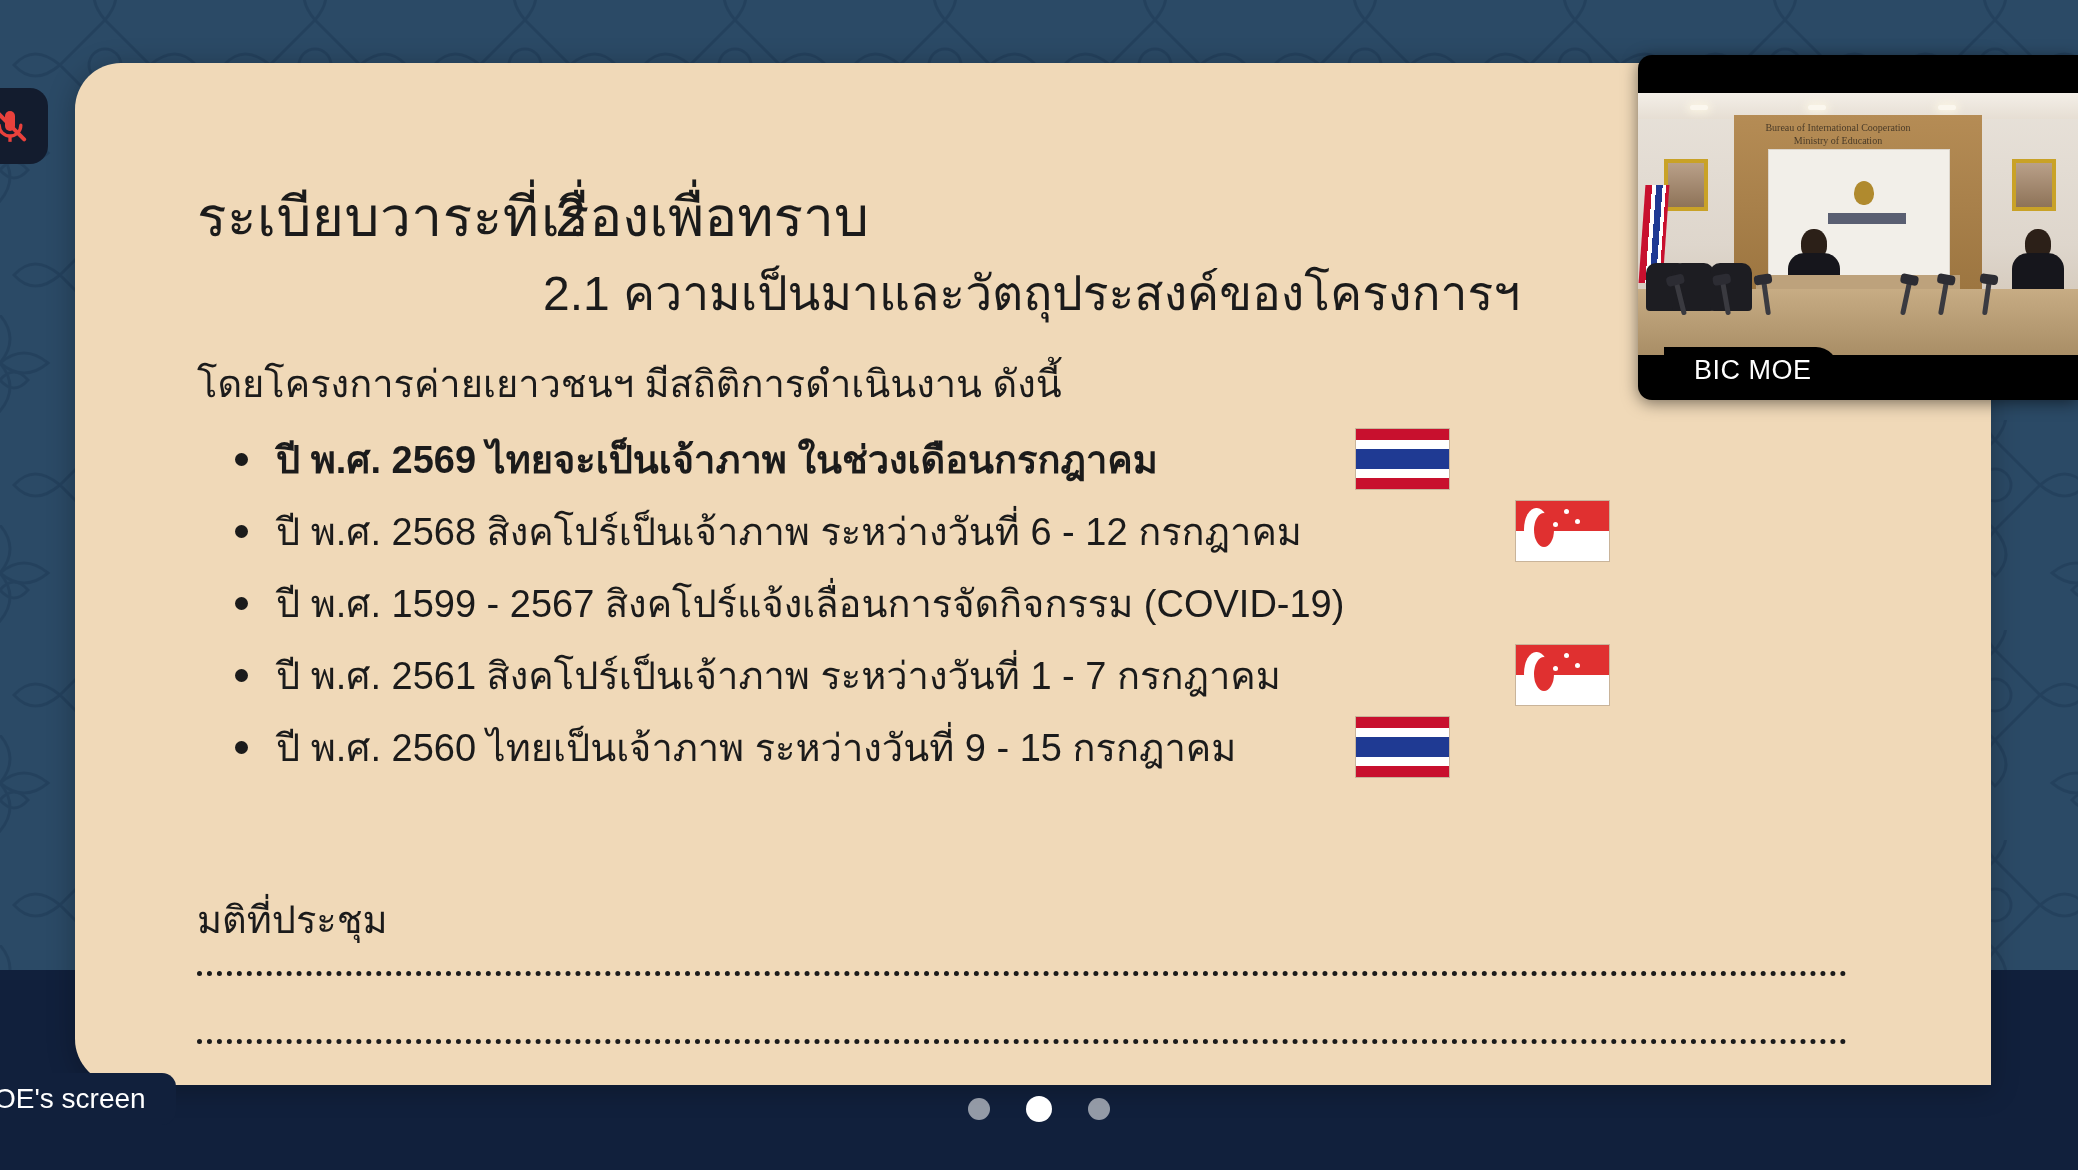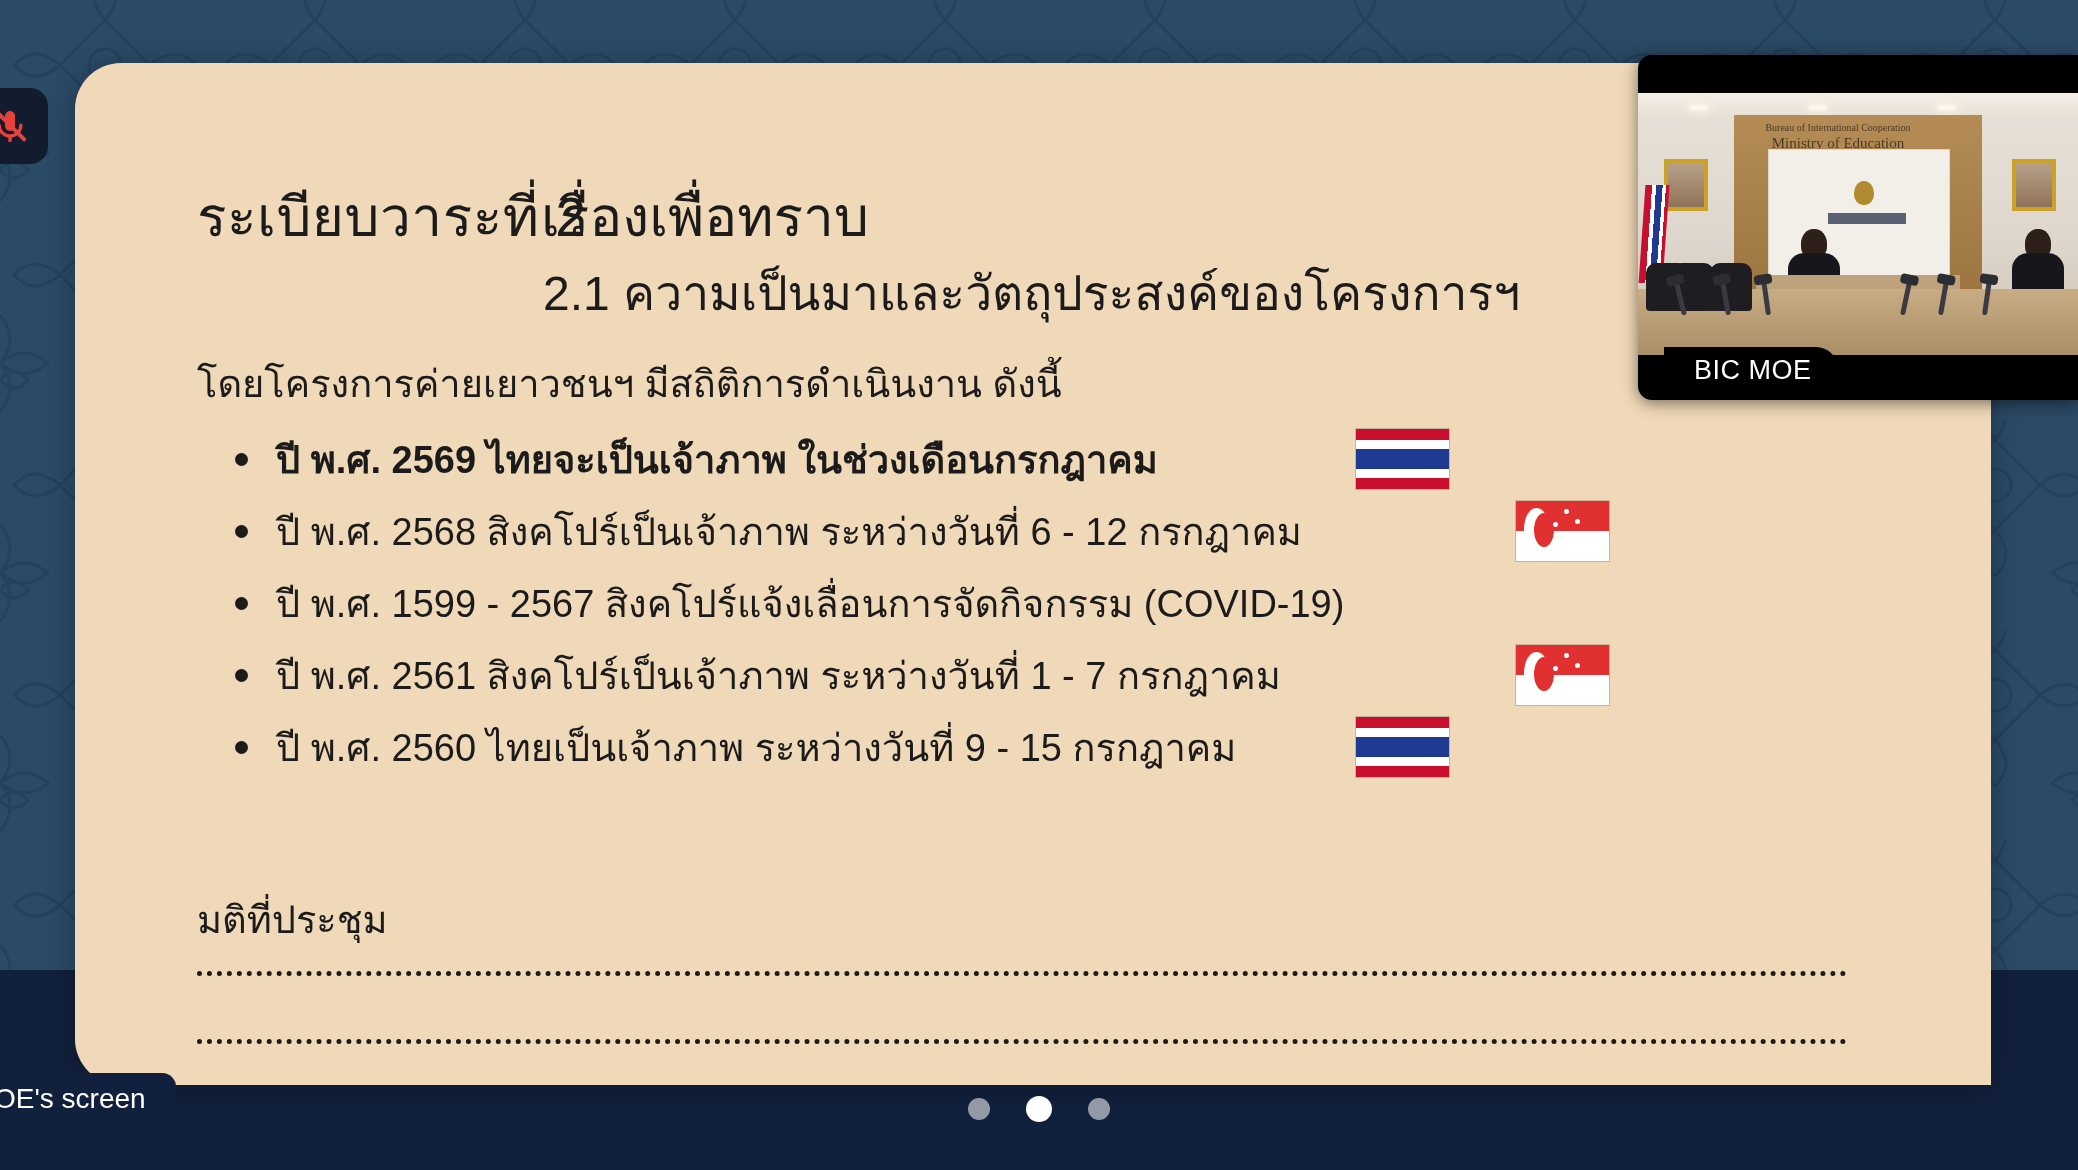--- a/index.html
+++ b/index.html
@@ -205,21 +205,21 @@
   }
   #sign-line1, #sign-line2 {
     position:absolute;
     left:96px; width:208px;
     text-align:center;
     color:#4a3b28;
     font-family:"Liberation Serif","DejaVu Serif",serif;
     white-space:nowrap;
   }
   #sign-line1 { top:29px; font-size:10px; }
-  #sign-line2 { top:42px; font-size:15px; }
+  #sign-line2 { top:42px; font-size:10px; }
   .portrait {
     position:absolute; top:66px;
     width:44px; height:52px;
     background:linear-gradient(#b9a089,#8e7358);
     border:4px solid #c9a227;
   }
   #portrait-l { left:26px; }
   #portrait-r { right:22px; }
   #thai-flag-room {
     position:absolute; left:4px; top:92px;

